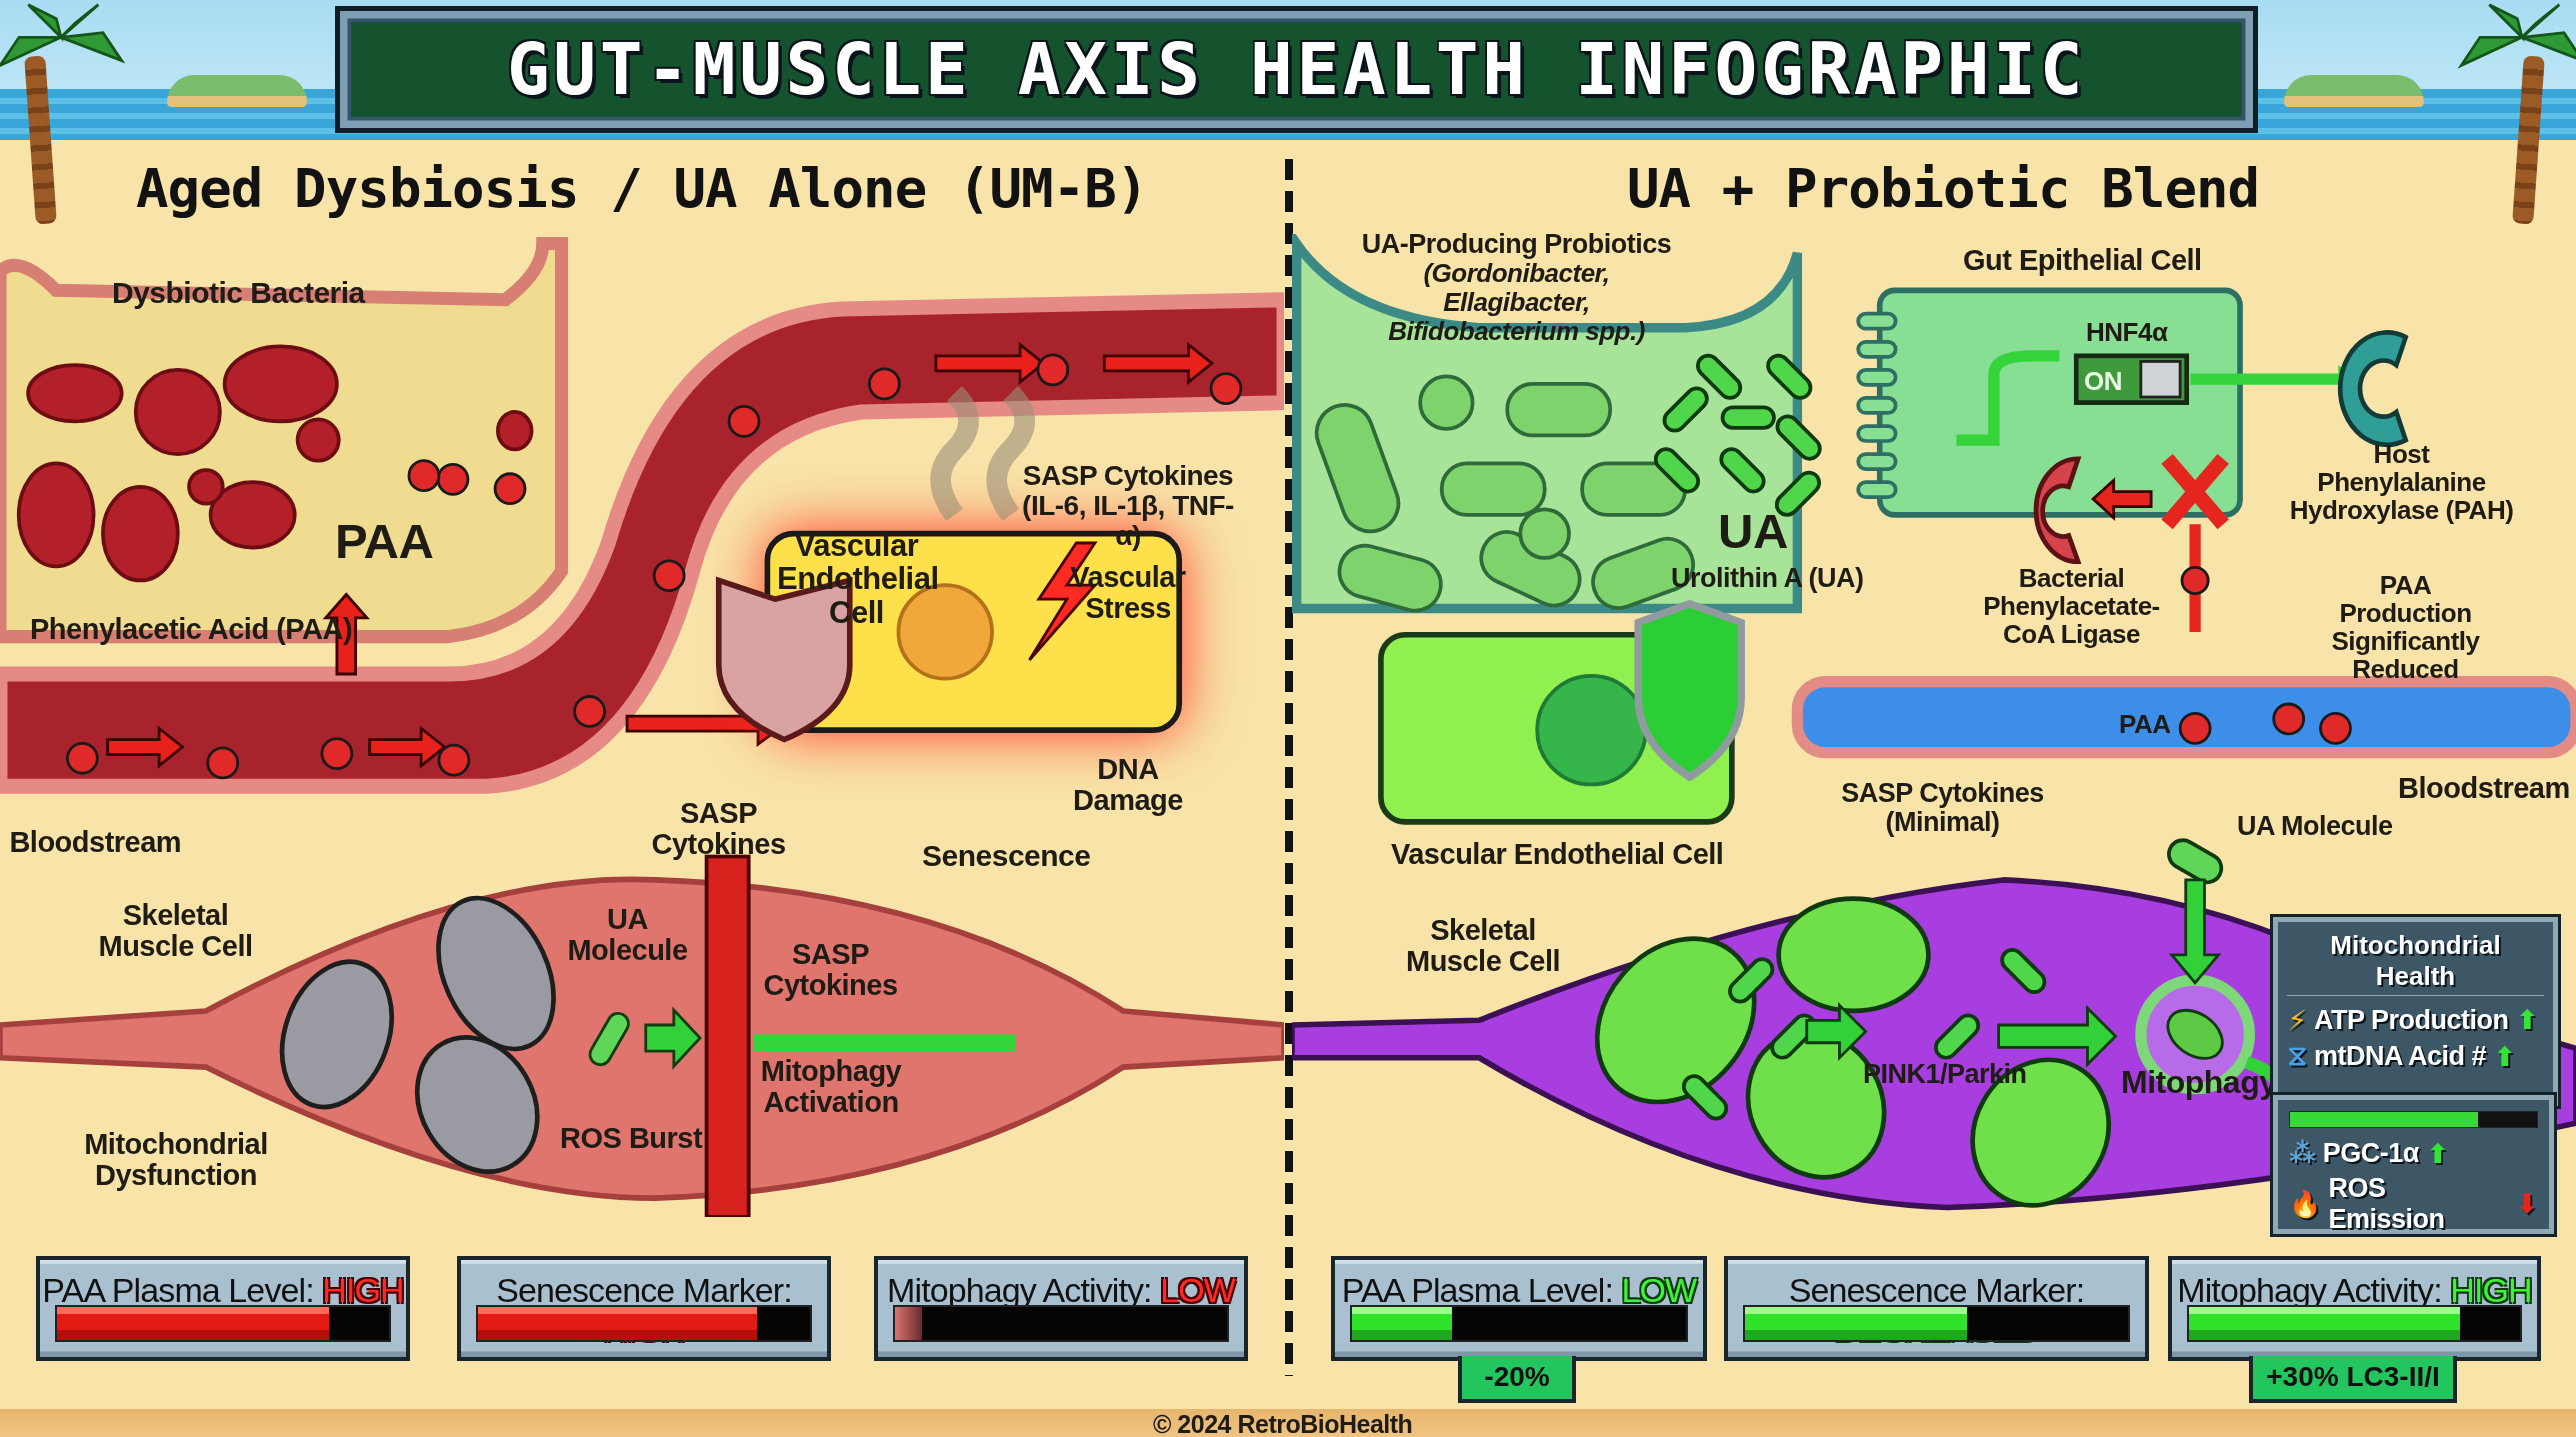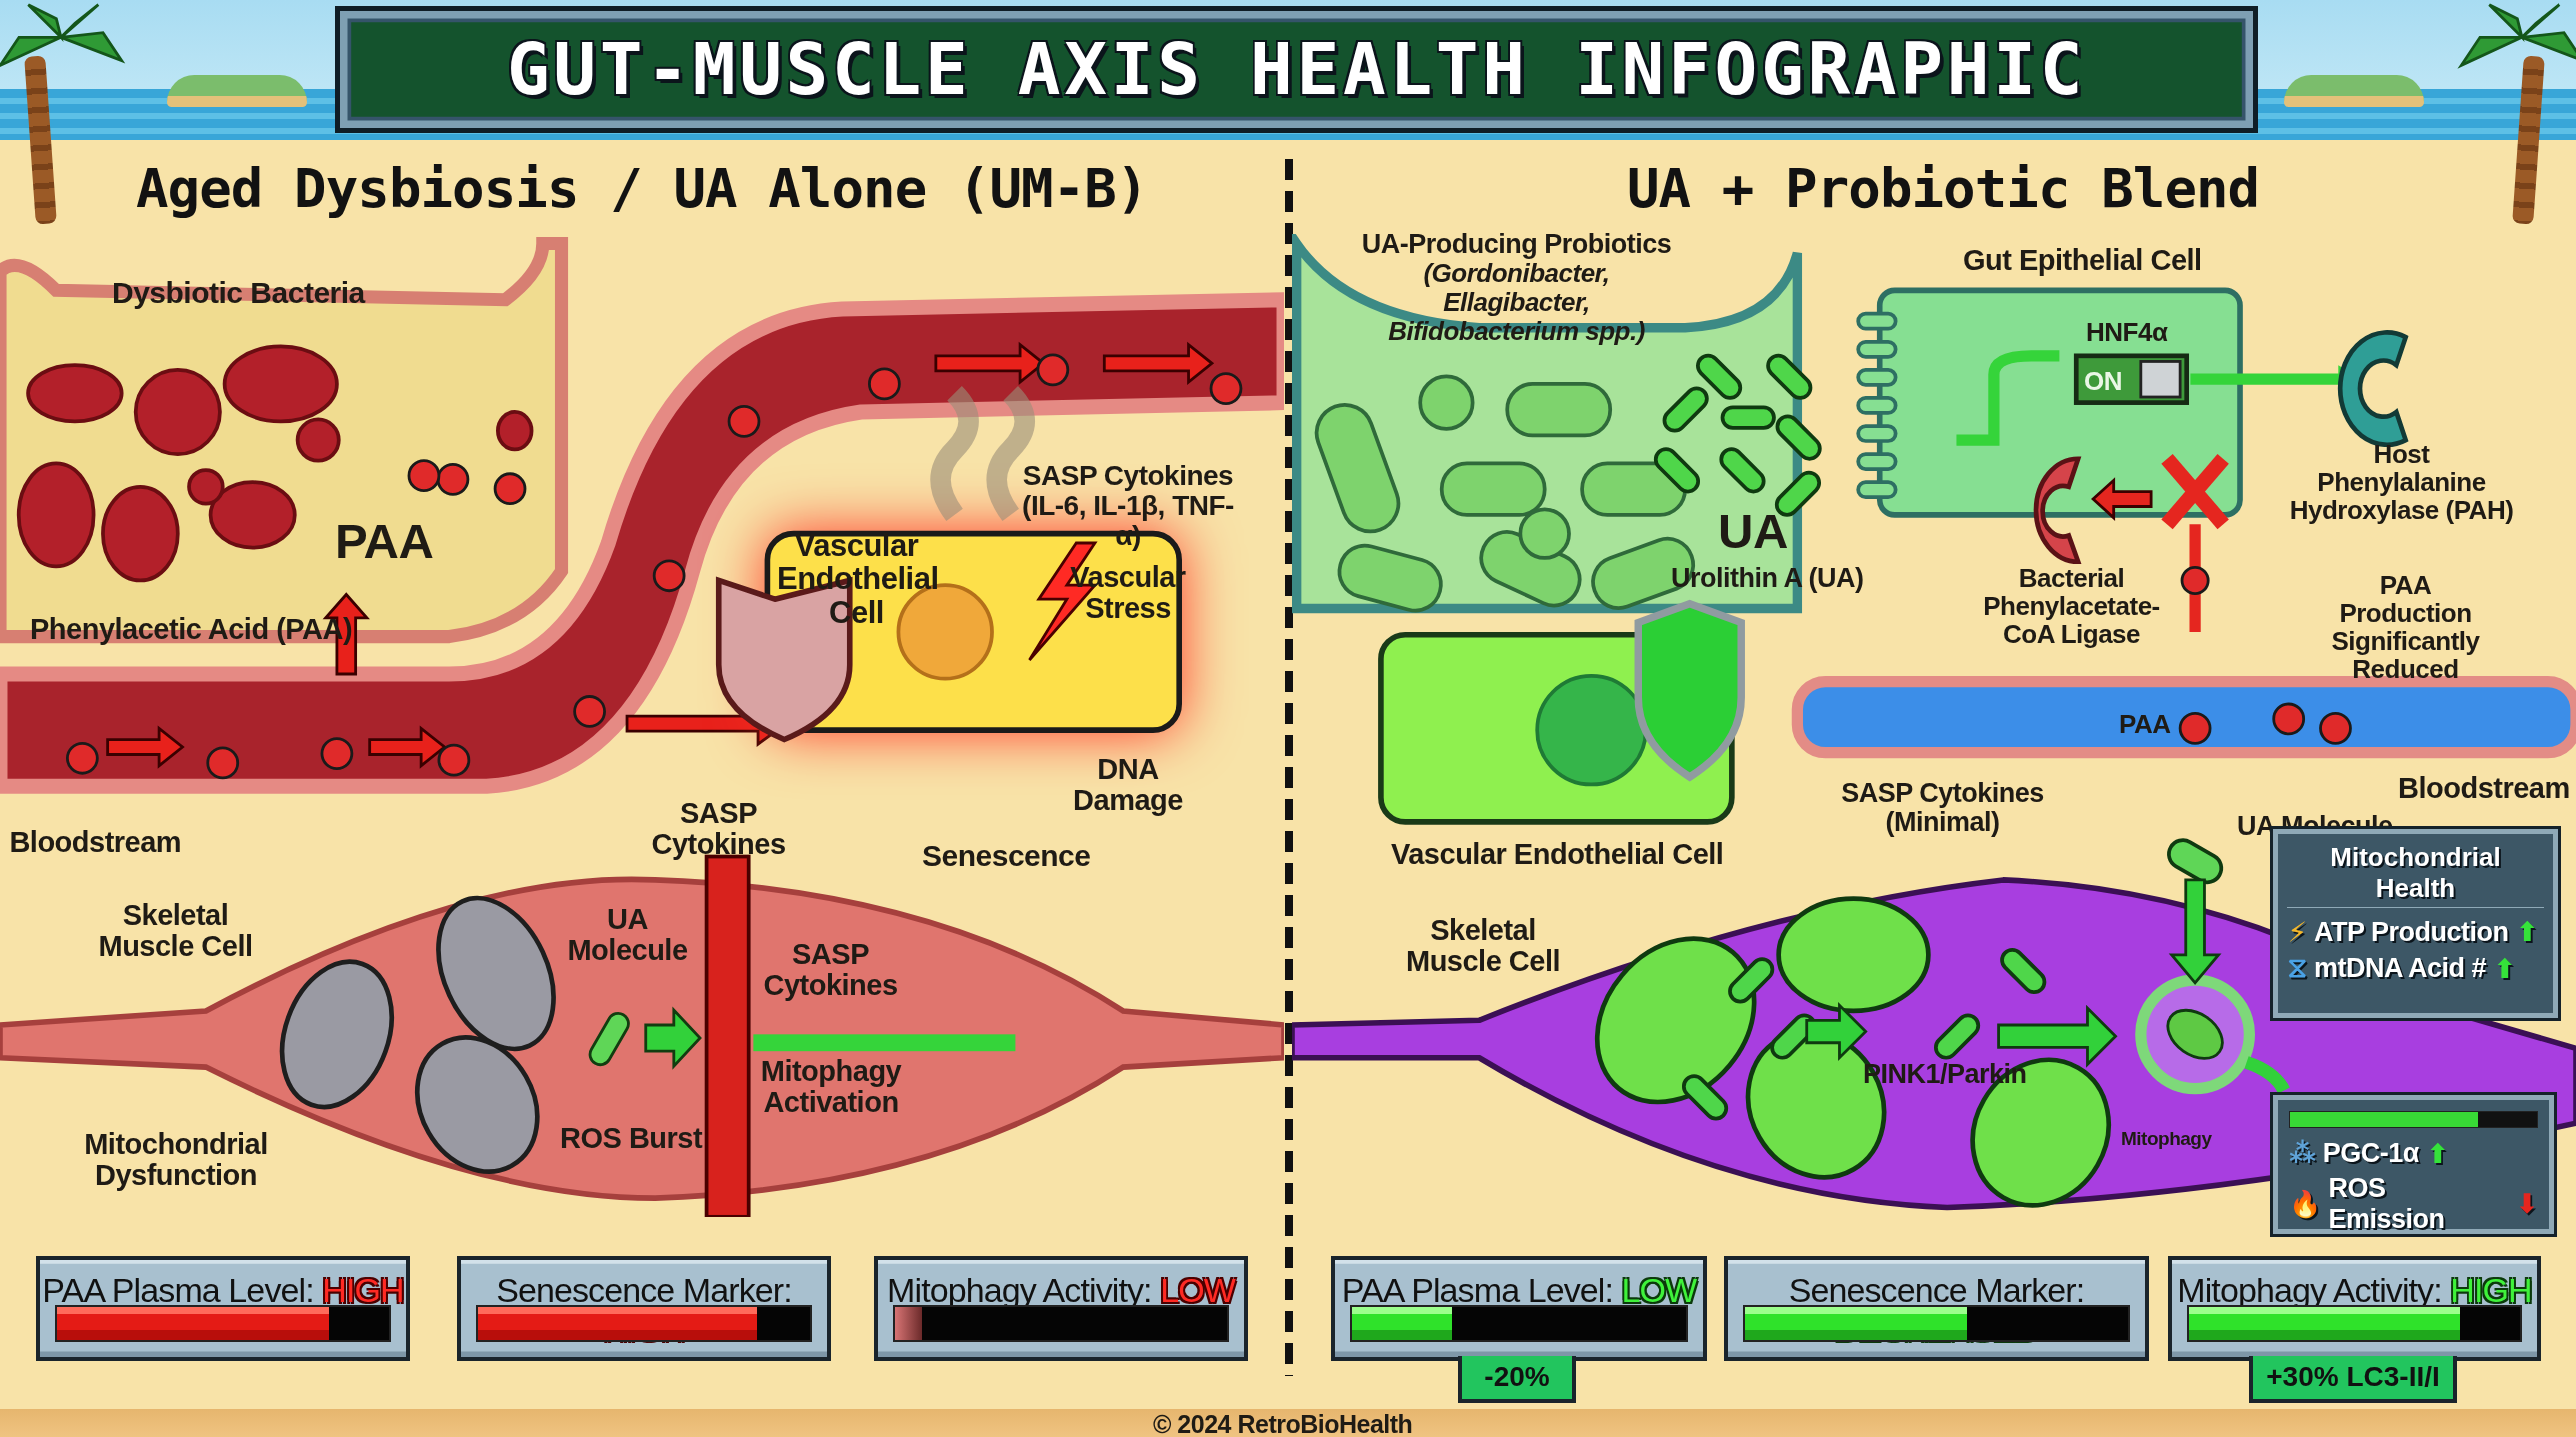--- a/index.html
+++ b/index.html
@@ -271,23 +271,23 @@
   <div class="lbl" style="left:2289px;top:440px;font-size:26px;width:225px">Host Phenylalanine Hydroxylase (PAH)</div>
   <div class="lbl" style="left:1980px;top:564px;font-size:26px;width:183px">Bacterial Phenylacetate-CoA Ligase</div>
   <div class="lbl" style="left:2312px;top:571px;font-size:26px;width:187px">PAA Production Significantly Reduced</div>
   <div class="lbl" style="left:2119px;top:710px;font-size:26px">PAA</div>
   <div class="lbl" style="left:2398px;top:773px;font-size:29px">Bloodstream</div>
   <div class="lbl" style="left:1391px;top:839px;font-size:29px">Vascular Endothelial Cell</div>
   <div class="lbl" style="left:1835px;top:779px;font-size:27px;width:215px">SASP Cytokines (Minimal)</div>
   <div class="lbl" style="left:2237px;top:812px;font-size:27px">UA Molecule</div>
   <div class="lbl" style="left:1399px;top:915px;font-size:29px;width:168px">Skeletal Muscle Cell</div>
   <div class="lbl" style="left:1863px;top:1060px;font-size:27px">PINK1/Parkin</div>
-  <div class="lbl" style="left:2121px;top:1129px;font-size:19px">Mitophagy</div>
-
-  <div class="dark-panel" style="left:2273px;top:829px;width:285px;height:189px;padding:7.5px 9.4px">
+  <div class="lbl" style="left:2121px;top:1065px;font-size:32px">Mitophagy</div>
+
+  <div class="dark-panel" style="left:2273px;top:917px;width:285px;height:189px;padding:7.5px 9.4px">
     <div style="font-size:26px;text-align:center;text-shadow:1.9px 1.9px 0 #0b141b;border-bottom:1.9px solid #8fa9b7;padding-bottom:3.7px">Mitochondrial Health</div>
     <div class="row" style="margin-top:7.5px">
       <span style="color:#f5b82a;font-size:28px">⚡</span>
       <span>ATP Production</span>
       <span style="color:#35e23a">⬆</span>
     </div>
     <div class="row" style="margin-top:3.7px">
       <span style="color:#4aa2e6;font-size:28px">⧖</span>
       <span>mtDNA Acid #</span>
       <span style="color:#35e23a">⬆</span>

